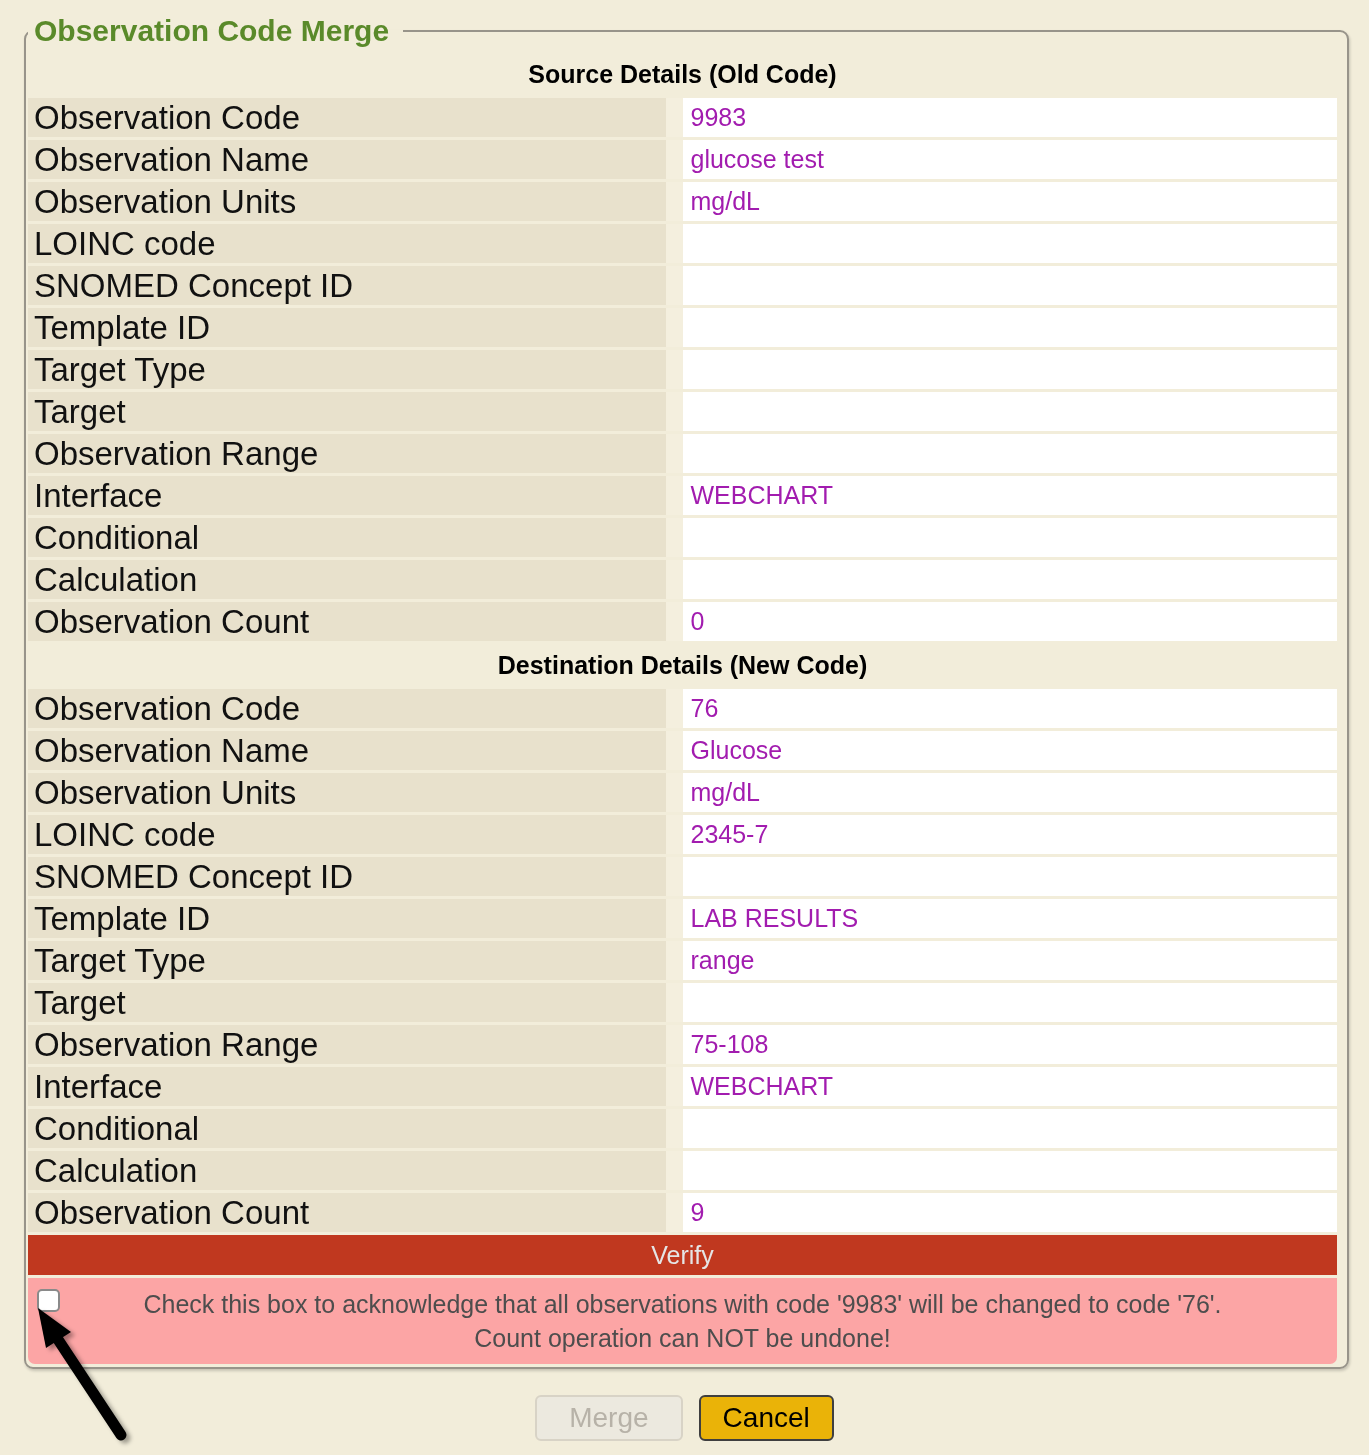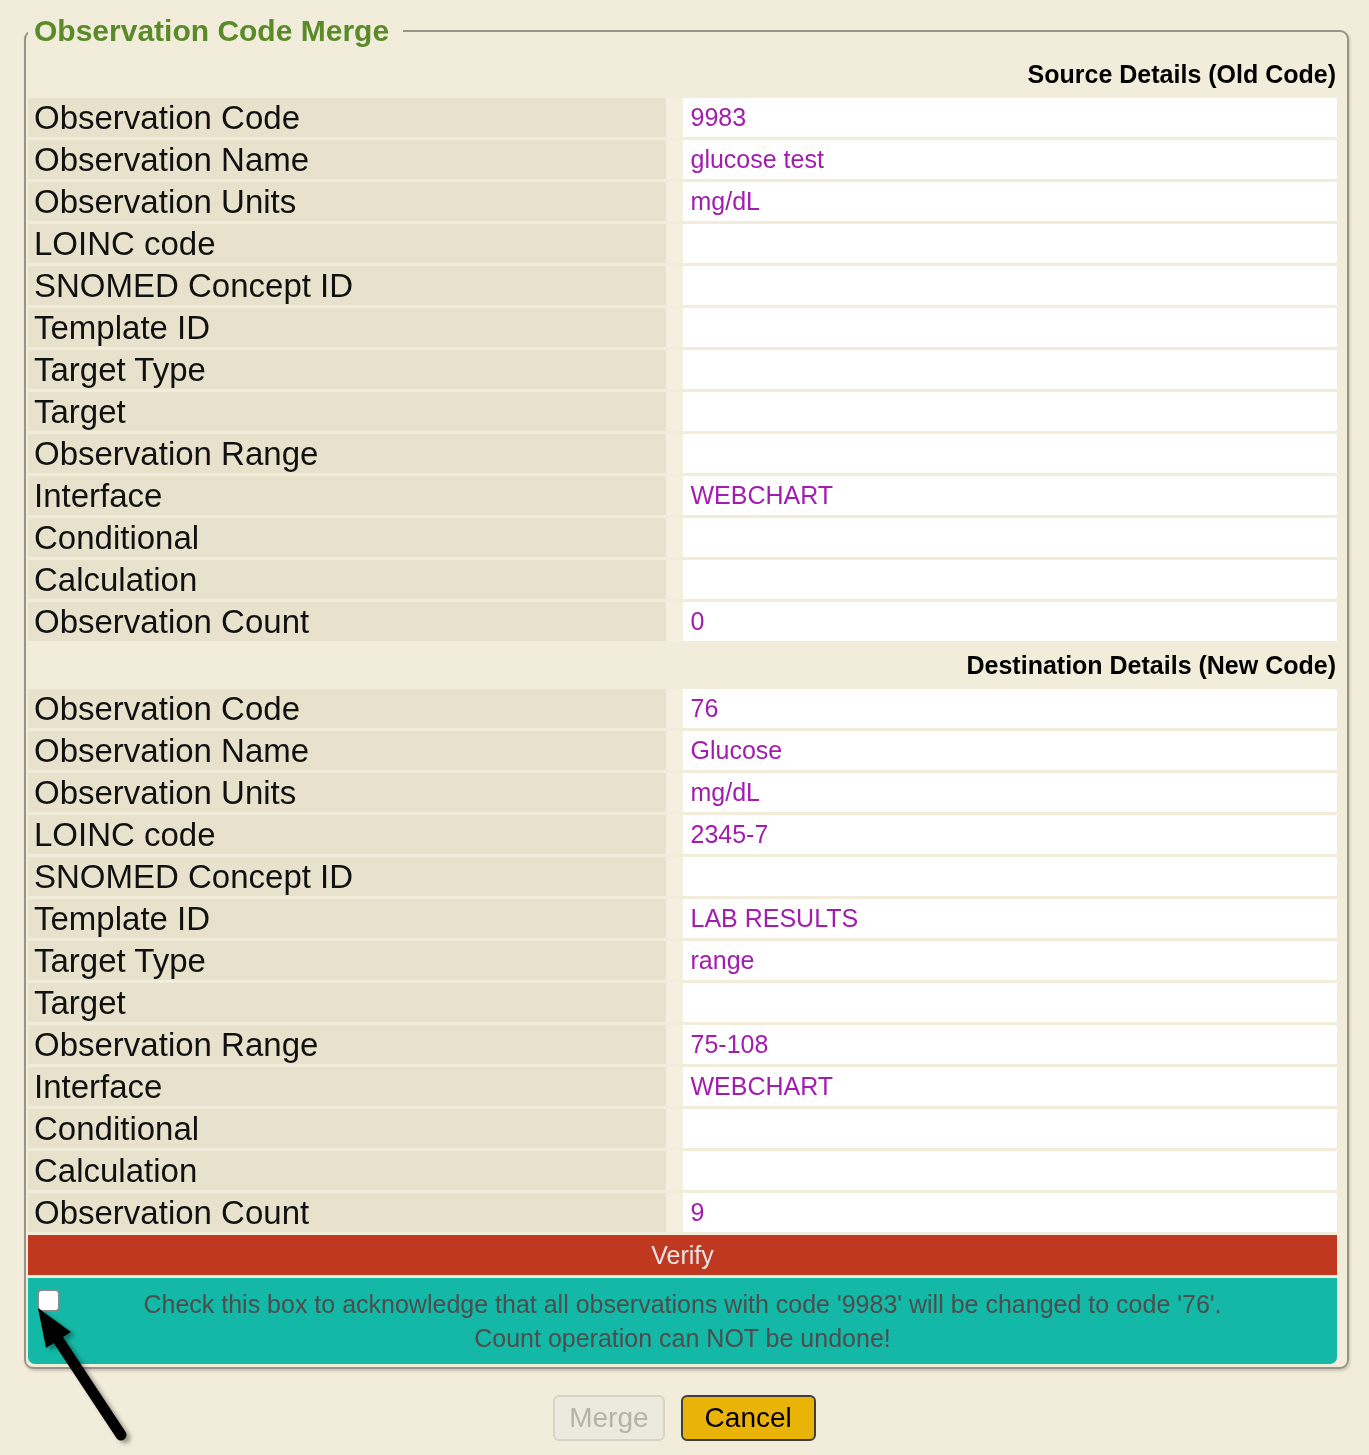--- a/index.html
+++ b/index.html
@@ -29,21 +29,21 @@
   }
 
   table.details {
     width: 100%;
     border-collapse: separate;
     border-spacing: 0 3px;
     table-layout: fixed;
   }
   td.section-header {
     height: 40px;
-    text-align: right;
+    text-align: center;
     font-size: 25px;
     font-weight: bold;
     color: #000000;
     background: transparent;
     vertical-align: middle;
   }
   td.label {
     width: 57%;
     height: 39px;
     background: #e8e1cc;
@@ -68,21 +68,21 @@
   td.verify-bar {
     height: 38px;
     background: #c0381f;
     color: #f8f4e9;
     text-align: center;
     font-size: 25px;
     vertical-align: middle;
   }
   td.ack-cell {
     height: 84px;
-    background: #14b8a6;
+    background: #fca5a5;
     position: relative;
     border-radius: 0 0 7px 7px;
     vertical-align: top;
     overflow: visible;
     margin-top: 14px;
   }
   .ack-text {
     padding: 8px 14px 0 14px;
     text-align: center;
     font-size: 25px;
@@ -125,21 +125,21 @@
     border-radius: 6px;
     padding: 4px 22px;
     height: 46px;
     line-height: 1;
     cursor: pointer;
   }
   button.btn-merge {
     background: #ece9df;
     border: 2px solid #d8d3c6;
     color: #b7b2a8;
-    padding: 4px 14px;
+    padding: 4px 32px;
     cursor: default;
   }
   button.btn-cancel {
     background: #eab308;
     border: 2px solid #3f3f3f;
     color: #000000;
   }
 </style>
 </head>
 <body>

